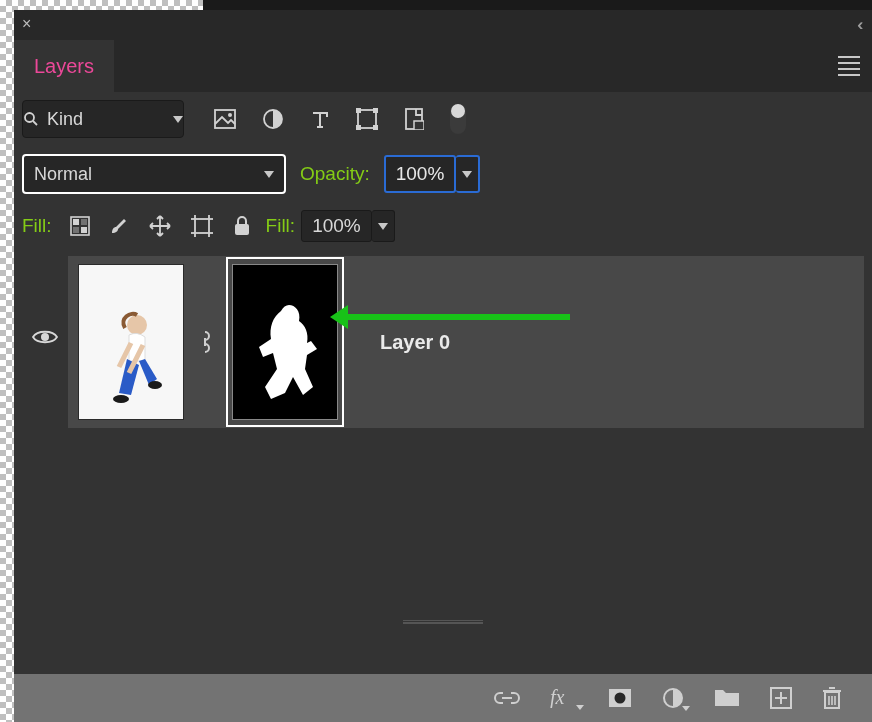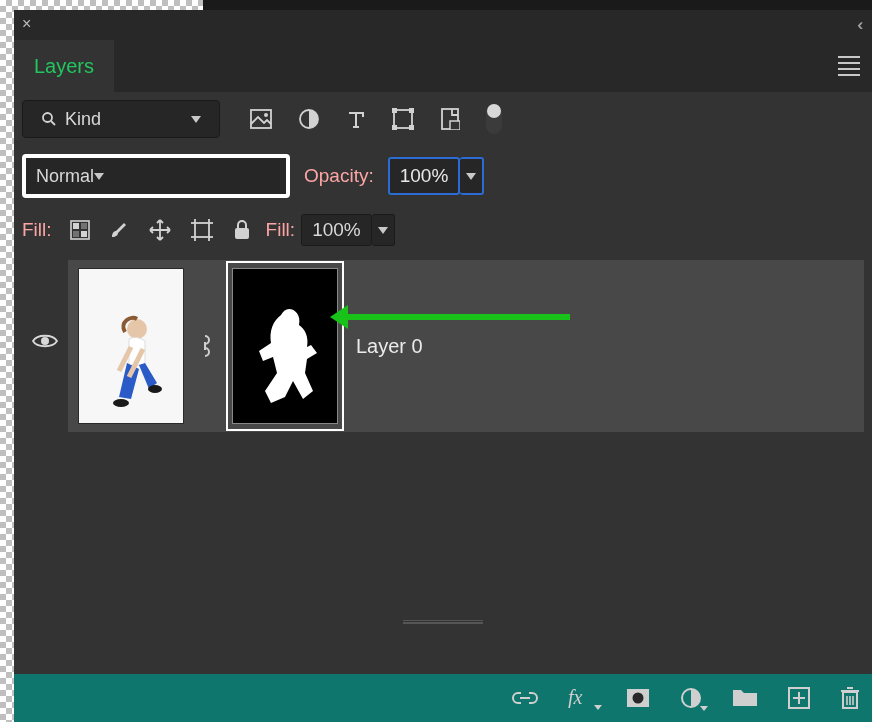--- a/index.html
+++ b/index.html
@@ -66,21 +66,21 @@
     cursor: pointer;
   }
   .tabbar {
     position: relative;
     height: 52px;
     display: flex;
     align-items: stretch;
   }
   .tab {
     background: #333333;
-    color: #22c55e;
+    color: #ec4899;
     padding: 0 20px;
     display: flex;
     align-items: center;
     font-size: 20px;
   }
   .hamburger {
     position: absolute;
     right: 12px;
     top: 50%;
     transform: translateY(-50%);
@@ -110,21 +110,21 @@
     gap: 14px;
     padding: 8px 8px;
   }
   .filter-select {
     display: flex;
     align-items: center;
     background: #262626;
     border: 1px solid #1a1a1a;
     border-radius: 4px;
     height: 36px;
-    padding: 0 18px;
+    padding: 0 0;
     gap: 0;
     width: 160px;
     justify-content: space-between;
   }
   .filter-select .left {
     display: flex; align-items: center; gap: 8px;
   }
   .chevron-down {
     width: 0; height: 0;
     border-left: 5px solid transparent;
@@ -154,29 +154,30 @@
     width: 14px; height: 14px;
     background: #d8d8d8;
     border-radius: 50%;
     position: absolute;
     top: 0px; left: 1px;
   }
   
   .blend-select {
     display: flex;
     align-items: center;
+    justify-content: space-between;
     background: #262626;
-    border: 4px solid #ffffff;
+    border: 2px solid #ffffff;
     border-radius: 4px;
     height: 36px;
     width: 240px;
     padding: 0 10px;
   }
   .label {
-    color: #fca5a5;
+    color: #84cc16;
     font-size: 19px;
   }
   .opacity-input {
     display: inline-flex;
     align-items: center;
     height: 34px;
     border: 2px solid #2a6bd4;
     border-radius: 3px;
     background: #262626;
     color: #e8e8e8;
@@ -263,23 +264,24 @@
     justify-content: center;
   }
   .mask {
     width: 104px; height: 154px;
     background: #000;
     border: 1px solid #888;
     position: relative;
     overflow: hidden;
   }
   .layer-name {
-    margin-left: 0;
+    margin-left: 24px;
     font-size: 20px;
     color: #eaeaea;
+    font-weight: bold;
   }
   
   .arrow {
     position: absolute;
     left: 332px;
     top: 304px;
     width: 224px;
     height: 6px;
     background: #18c218;
     z-index: 50;
@@ -292,26 +294,26 @@
     width: 0; height: 0;
     border-top: 12px solid transparent;
     border-bottom: 12px solid transparent;
     border-right: 18px solid #18c218;
   }
   
   .bottom-bar {
     position: absolute;
     left: 0; right: 0; bottom: 0;
     height: 48px;
-    background: #0f766e;
+    background: #737373;
     display: flex;
     align-items: center;
     justify-content: flex-end;
     gap: 30px;
-    padding-right: 12px;
+    padding-right: 30px;
   }
   .bottom-bar .icon {
     color: #cfcfcf;
   }
   .sub-dot::after{
     content:"";
     position:absolute;
     bottom:-2px; right:-6px;
     border-left:4px solid transparent;
     border-right:4px solid transparent;

